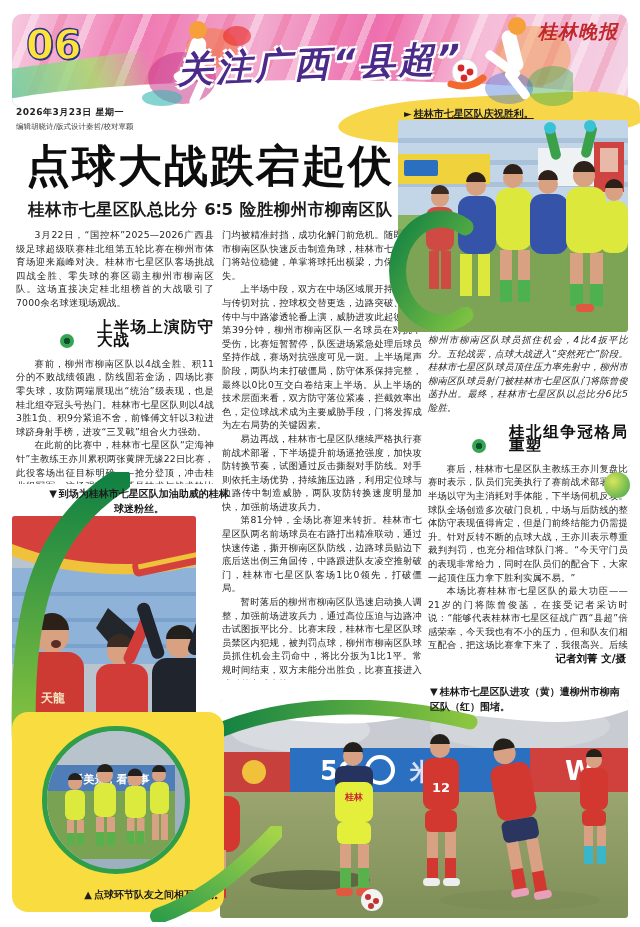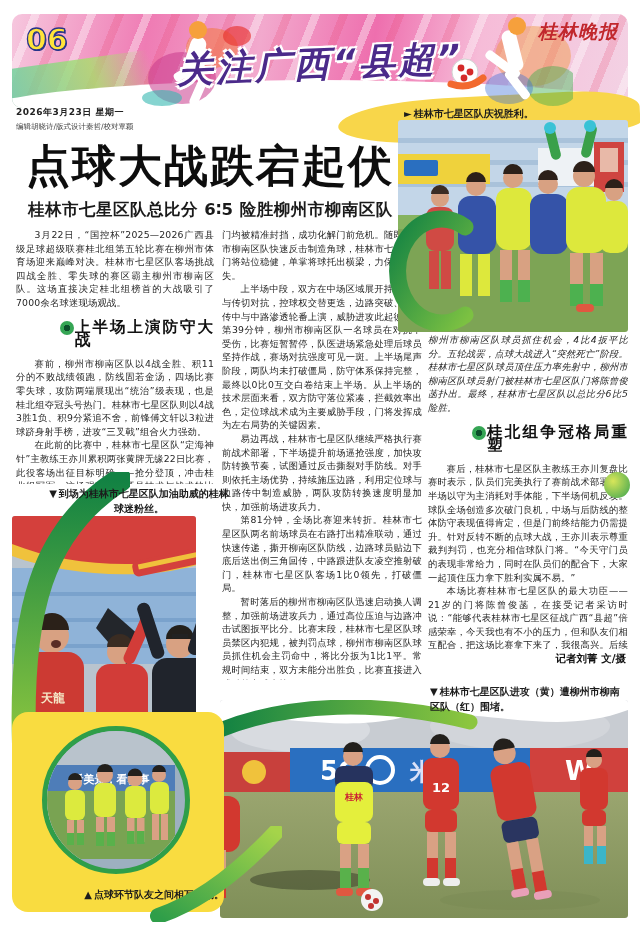--- a/index.html
+++ b/index.html
@@ -7,54 +7,54 @@
         box-shadow:0 0 0 1px #b9b9b9, 3px 4px 8px rgba(0,0,0,.35);overflow:hidden;}
   
   .header-band{position:absolute;left:12px;top:14px;width:616px;height:94px;border-radius:10px;
     background:linear-gradient(100deg,#f6c7de 0%,#ef7cb4 22%,#f2a9cd 40%,#ee6fae 58%,#f6bcd8 75%,#f3d2e4 100%);overflow:hidden;}
   .header-band::before{content:"";position:absolute;inset:0;
     background:repeating-linear-gradient(112deg,transparent 0 18px,rgba(255,255,255,.55) 18px 26px,transparent 26px 44px,rgba(231,57,100,.28) 44px 52px);
     opacity:.7;}
   .header-band::after{content:"";position:absolute;left:-8%;bottom:-46px;width:116%;height:74px;background:#fff;border-radius:50%;}
   .hdr-teal{position:absolute;left:-30px;bottom:-12px;width:190px;height:60px;
     background:linear-gradient(80deg,#49c7b2,#a7e06b 60%,transparent 90%);transform:rotate(-8deg);opacity:.8;}
-  .page-num{position:absolute;left:14px;top:8px;font-size:30px;font-weight:900;color:#ffe33a;
+  .page-num{position:absolute;left:14px;top:8px;font-size:40px;font-weight:900;color:#ffe33a;
     -webkit-text-stroke:1.3px #27348b;text-shadow:1px 1px 0 #27348b;z-index:3;}
   .banner-title{position:absolute;left:0;right:0;top:26px;text-align:center;z-index:3;
     font-size:36px;font-weight:900;font-style:italic;color:#4b2a8a;letter-spacing:3px;
     transform:rotate(-2.5deg);
     text-shadow:-2px -2px 0 #fff,2px -2px 0 #fff,-2px 2px 0 #fff,2px 2px 0 #fff,0 3px 0 #fff;}
   .masthead{position:absolute;right:10px;top:5px;z-index:3;font-family:"DejaVu Serif",serif;
     font-size:19px;font-weight:900;font-style:italic;color:#c1272d;letter-spacing:1px;}
   .hdr-art{position:absolute;z-index:2;}
   
   .dateline{position:absolute;left:16px;top:106px;color:#222;z-index:2;}
   .date-l1{font-size:9px;font-weight:bold;letter-spacing:.5px;}
   .date-l2{font-size:7.5px;margin-top:3px;color:#444;}
   
   .headline{position:absolute;left:26px;top:142px;width:400px;font-size:44px;line-height:1.1;
     font-weight:900;color:#0d0d0d;letter-spacing:2px;z-index:3;}
   .subhead{position:absolute;left:28px;top:199px;font-size:16.5px;font-weight:900;color:#1a1a1a;letter-spacing:.5px;z-index:3;}
   
   .yellow-ribbon{position:absolute;left:338px;top:96px;width:302px;height:44px;background:#f8d64a;
     border-radius:60% 40% 55% 60% / 90% 70% 40% 80%;transform:rotate(-3deg);z-index:1;}
-  .top-caption{position:absolute;left:404px;top:106px;z-index:6;font-size:10px;font-weight:bold;color:#1c1c1c;}
+  .top-caption{position:absolute;left:404px;top:106px;z-index:6;font-size:10px;font-weight:bold;color:#1c1c1c;text-decoration:underline;}
   .photo{position:absolute;overflow:hidden;border-radius:3px;}
   .top-photo{left:398px;top:120px;width:230px;height:212px;z-index:2;}
   .green-c{position:absolute;left:369px;top:205px;z-index:5;}
   .deco-dot{position:absolute;left:604px;top:472px;width:26px;height:26px;border-radius:50%;
     background:radial-gradient(circle at 35% 35%,#d8e65a,#3aa34f);z-index:1;}
   
   .col{position:absolute;overflow:hidden;font-size:9.3px;line-height:13.6px;color:#262626;
     text-align:justify;letter-spacing:.2px;}
   .col p{margin:0;text-indent:2em;}
   .col1{left:16px;top:228px;width:198px;height:256px;}
   .col2{left:222px;top:228px;width:200px;height:452px;}
   .col3{left:428px;top:333px;width:200px;height:316px;}
-  .sec-h{display:flex;align-items:flex-start;gap:1px;margin:11px 0 9px 0;padding-left:44px;}
+  .sec-h{display:flex;align-items:flex-end;gap:23px;margin:11px 0 9px 0;padding-left:44px;}
   .bullet{width:14px;height:14px;border-radius:50%;flex:0 0 14px;
     background:radial-gradient(circle,#0c4f2b 0 34%,#35a554 35% 72%,#0c4f2b 73%);}
   .sec-title{font-size:15.5px;font-weight:900;color:#111;letter-spacing:1px;}
   .byline{position:absolute;left:428px;top:652px;width:198px;text-align:right;
     font-size:10.5px;font-weight:900;color:#111;z-index:2;}
   
   .cap{font-size:10px;font-weight:bold;color:#1c1c1c;line-height:15px;}
   .fans-cap{position:absolute;left:34px;top:486px;width:182px;text-align:center;z-index:4;margin-left:14px;}
   .bottom-cap{position:absolute;left:430px;top:684px;width:198px;z-index:6;text-align:left;}
   .circle-cap{position:absolute;left:0;right:0;bottom:10px;text-align:right;z-index:3;}

